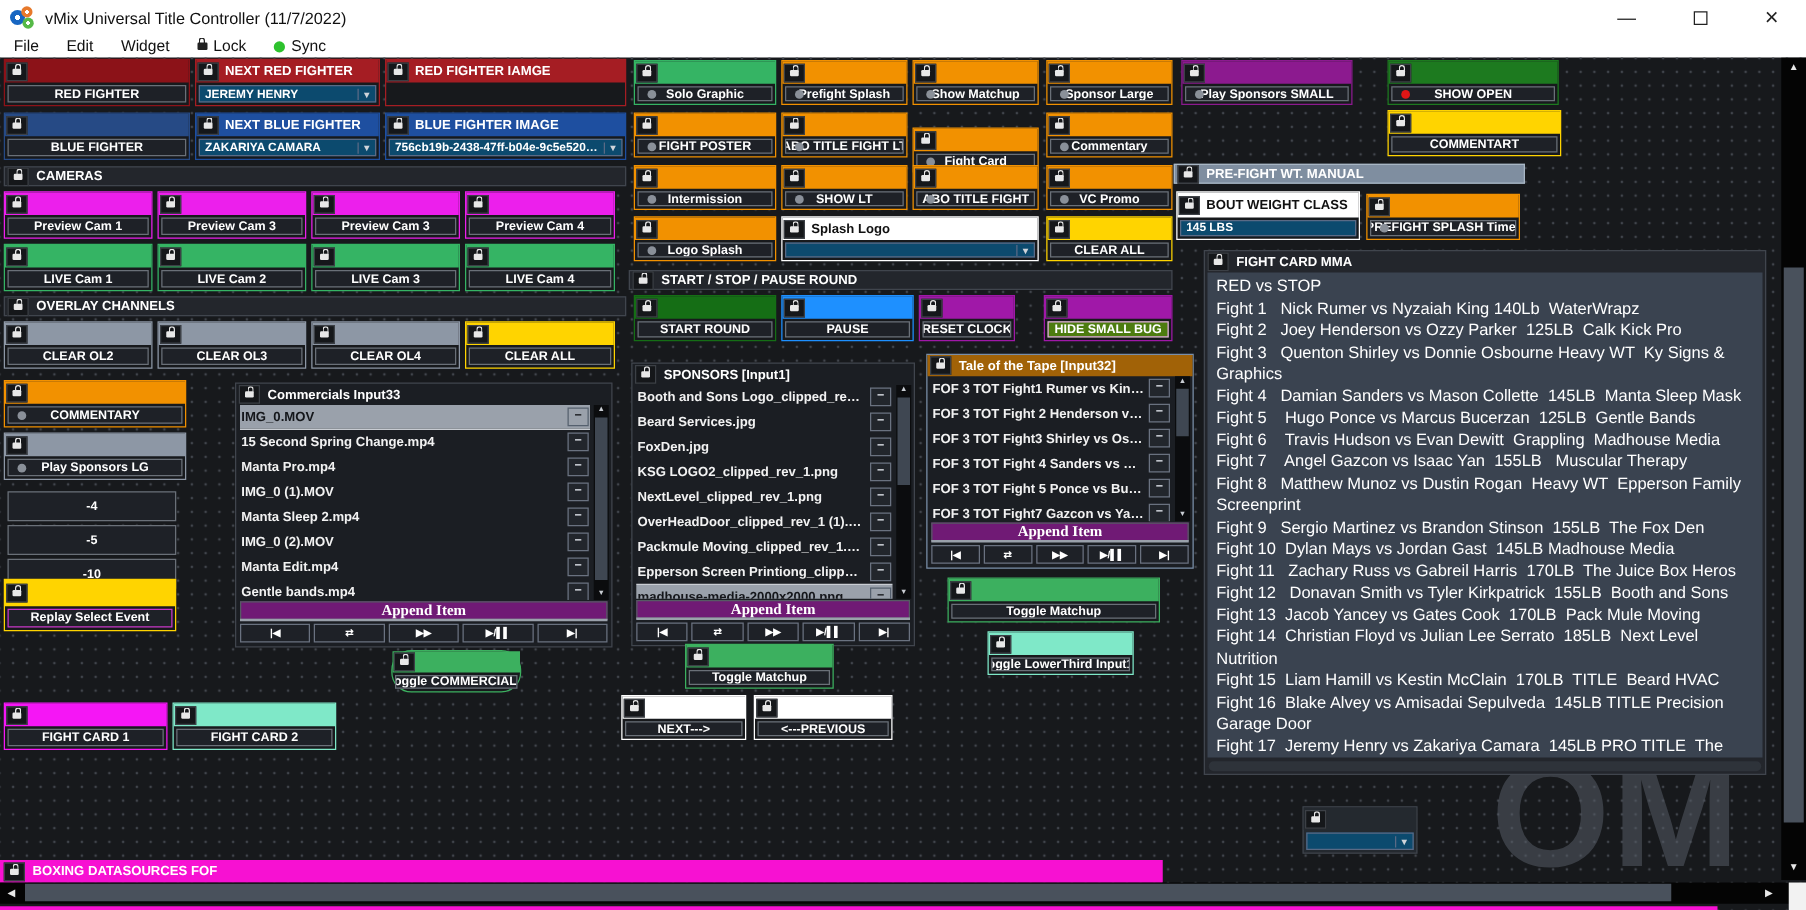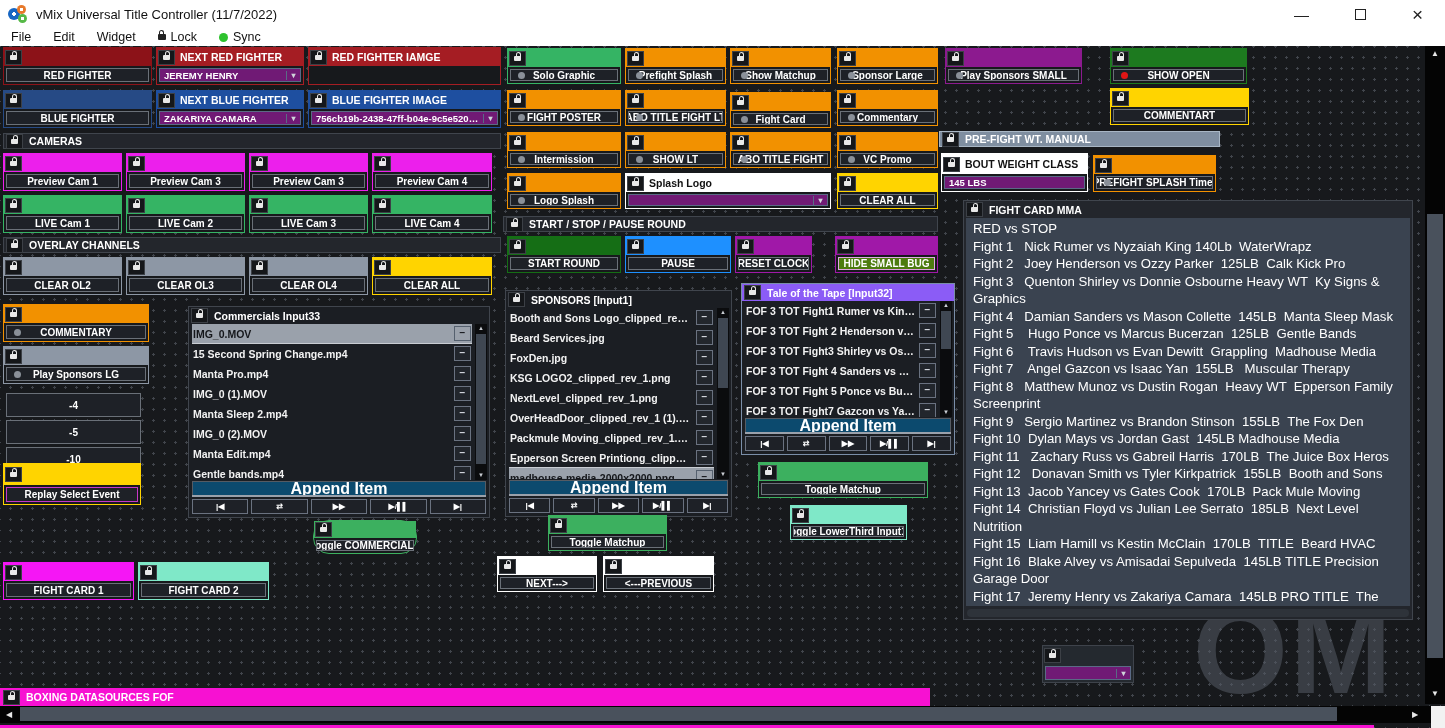--- a/index.html
+++ b/index.html
@@ -30,21 +30,21 @@
   .lock i::before{content:"";position:absolute;top:-4px;left:1.5px;width:3px;height:4px;border:1.2px solid #E8E8E8;border-bottom:none;border-radius:2.5px 2.5px 0 0;}
   
   .tile{position:absolute;display:flex;flex-direction:column;border:1px solid var(--c);background:#17191C;z-index:1;box-sizing:border-box;}
   .hdr{height:16px;background:var(--c);display:flex;align-items:center;gap:5px;padding:1px 1px;flex:none;}
   .htx{color:#fff;font-size:10.5px;font-weight:700;white-space:nowrap;}
   .light .htx{color:#111;}
   .lbl{flex:1;margin:2px;border:1px solid #6A7078;background:#1E2127;color:#fff;display:flex;align-items:center;justify-content:center;font-size:10px;font-weight:700;position:relative;white-space:nowrap;overflow:hidden;}
   .lbl .dot{position:absolute;left:7px;width:7px;height:7px;border-radius:50%;background:#8A9099;}
   .lbl .dot.red{background:#E01616;}
   .lblhl{background:#4d7c0f;border-color:#E0A6E4;}
-  .sel{margin:2px;height:17px;background:#701a75;border:1px solid #5A6A85;color:#fff;font-size:9.5px;font-weight:700;display:flex;align-items:center;padding:0 0 0 4px;overflow:hidden;white-space:nowrap;}
+  .sel{margin:2px;height:17px;background:#0c4a6e;border:1px solid #5A6A85;color:#fff;font-size:9.5px;font-weight:700;display:flex;align-items:center;padding:0 0 0 4px;overflow:hidden;white-space:nowrap;}
   .sel .val{flex:1;overflow:hidden;text-overflow:ellipsis;text-align:left;}
   .sel .chev{flex:none;width:13px;text-align:center;color:#cfd4da;font-size:8px;border-left:1px solid #5A6A85;}
   
   .sect{position:absolute;height:16px;background:#23262C;border:1px solid #40454D;display:flex;align-items:center;gap:6px;padding:0 2px;color:#fff;font-weight:700;font-size:10.5px;z-index:1;box-sizing:border-box;white-space:nowrap;}
   .sect.gray{background:#7F8EA0;border-color:#A8B6C4;}
   .sect.pink{background:#F711D2;border-color:#F711D2;}
   
   .mrow{position:absolute;border:1px solid #6A7078;background:#1E2127;color:#fff;font-size:10px;font-weight:700;display:flex;align-items:center;justify-content:center;z-index:1;box-sizing:border-box;}
   
   .panel{position:absolute;background:#1B1E23;border:1px solid #40454D;z-index:1;box-sizing:border-box;}
@@ -52,21 +52,21 @@
   .plist{position:absolute;left:3px;right:17px;top:17px;bottom:37px;overflow:hidden;}
   .lrow{height:19px;margin-bottom:1px;display:flex;align-items:center;gap:4px;color:#F2F2F2;font-size:10.5px;font-weight:700;box-sizing:border-box;padding:0 1px;}
   .lrow.selected{background:#9AA1AB;color:#14161A;outline:1px solid #C9CDD3;}
   .ltx{flex:1;overflow:hidden;white-space:nowrap;text-overflow:ellipsis;text-align:left;}
   .lminus{flex:none;width:15px;height:13px;border:1px solid #6A7280;color:#D8DCE2;font-size:10px;line-height:11px;text-align:center;background:#22262C;}
   .lrow.selected .lminus{color:#14161A;border-color:#55606e;background:transparent;}
   .lscroll{position:absolute;right:2px;top:17px;bottom:37px;width:12px;background:#0B0C0E;z-index:2;}
   .sarr{position:absolute;left:0;width:12px;height:9px;color:#C9CDD3;font-size:6px;text-align:center;line-height:9px;}
   .sarr.bottom{bottom:0;}
   .sthumb{position:absolute;left:1px;width:10px;background:#3F4752;}
-  .append{position:absolute;left:3px;right:3px;bottom:21px;height:13px;border:1px solid #555B63;color:#fff;font-size:16px;font-weight:700;text-align:center;line-height:13px;background:#0c4a6e;}
+  .append{position:absolute;left:3px;right:3px;bottom:21px;height:13px;border:1px solid #555B63;color:#fff;font-size:12px;font-weight:700;text-align:center;line-height:13px;background:#701a75;font-family:Liberation Serif, serif;}
   .trans{position:absolute;left:3px;right:3px;bottom:3px;height:15px;border-top:2px solid #9AA1AB;padding-top:2px;display:flex;gap:3px;}
   .tbtn{flex:1;border:1px solid #6A7280;background:#1E2127;color:#fff;font-size:8px;font-weight:700;display:flex;align-items:center;justify-content:center;white-space:nowrap;overflow:hidden;}
   
   .fcbody{position:absolute;left:2px;right:2px;top:17px;bottom:13px;background:#3A4350;color:#fff;font-size:13.2px;line-height:17.5px;padding:2px 7px;overflow:hidden;box-sizing:border-box;}
   .fcline{white-space:pre-wrap;text-align:left;}
   .fchs{position:absolute;left:3px;right:3px;bottom:2px;height:8px;background:#2E333A;border-radius:4px;}
   
   .vscroll{position:absolute;right:0;top:0;width:20px;height:658px;background:#040404;z-index:3;}
   .varr{position:absolute;left:0;width:20px;height:16px;color:#E8E8E8;font-size:8px;text-align:center;line-height:16px;}
   .vthumb{position:absolute;left:2px;top:168px;width:16px;height:444px;background:#49515C;}
@@ -490,21 +490,21 @@
         <div class="hdr">
           <span class="lock">
             <i></i>
           </span>
         </div>
         <div class="lbl">
           <span class="dot"></span>
           <span>ABO TITLE FIGHT LT</span>
         </div>
       </div>
-    <div class="tile" style="left:730px;top:46px;width:101px;height:36px;--c:#F29100;">
+    <div class="tile" style="left:730px;top:56px;width:101px;height:36px;--c:#F29100;">
         <div class="hdr">
           <span class="lock">
             <i></i>
           </span>
         </div>
         <div class="lbl">
           <span class="dot"></span>
           <span>Fight Card</span>
         </div>
       </div>
@@ -699,21 +699,21 @@
       <div class="trans">
         <span class="tbtn">|◀</span>
         <span class="tbtn">⇄</span>
         <span class="tbtn">▶▶</span>
         <span class="tbtn">▶/▌▌</span>
         <span class="tbtn">▶|</span>
       </div>
     </div>
 
     <div class="panel" style="left:741px;top:237px;width:214px;height:172px;border-color:#7A8EA8;">
-      <div class="phdr" style="background:#8b5cf6;">
+      <div class="phdr" style="background:#a16207;">
           <span class="lock">
             <i></i>
           </span>
           <span>Tale of the Tape [Input32]</span>
         </div>
       <div class="plist">
 
       <div class="lrow">
             <span class="ltx">FOF 3 TOT Fight1 Rumer vs King.mov</span>
             <span class="lminus">−</span>

